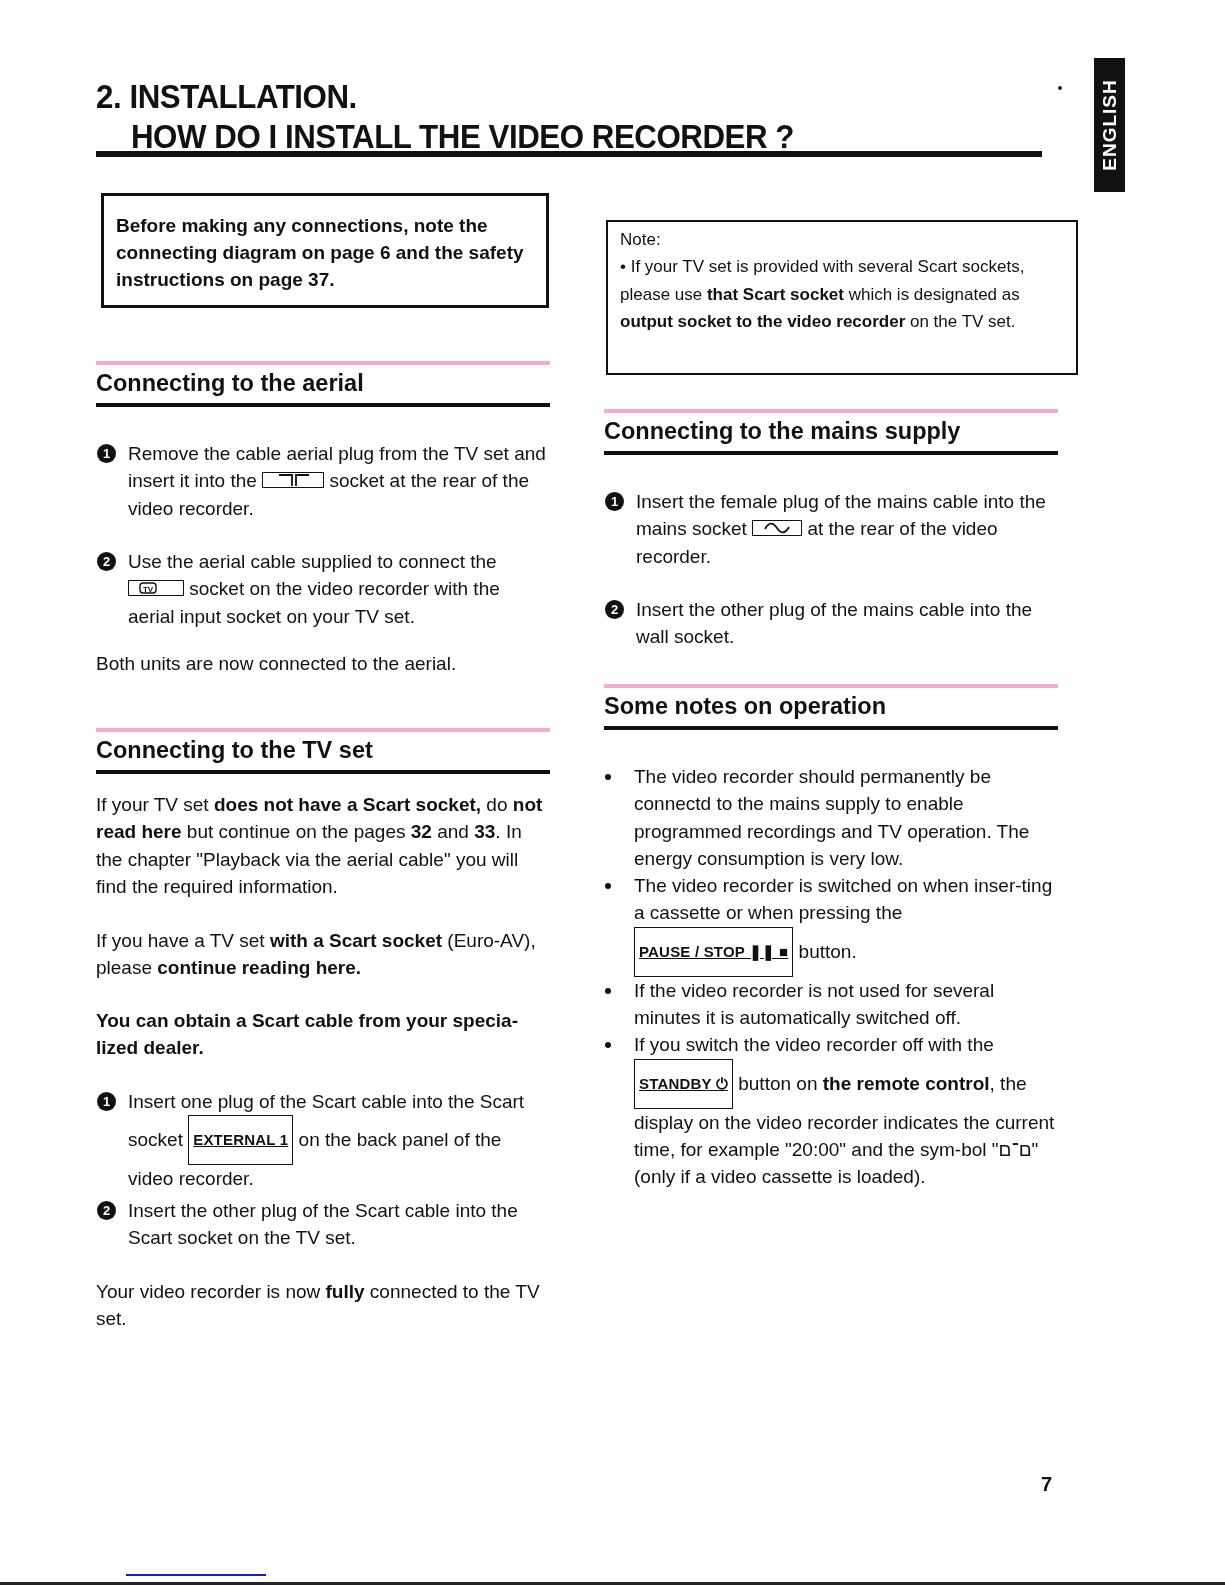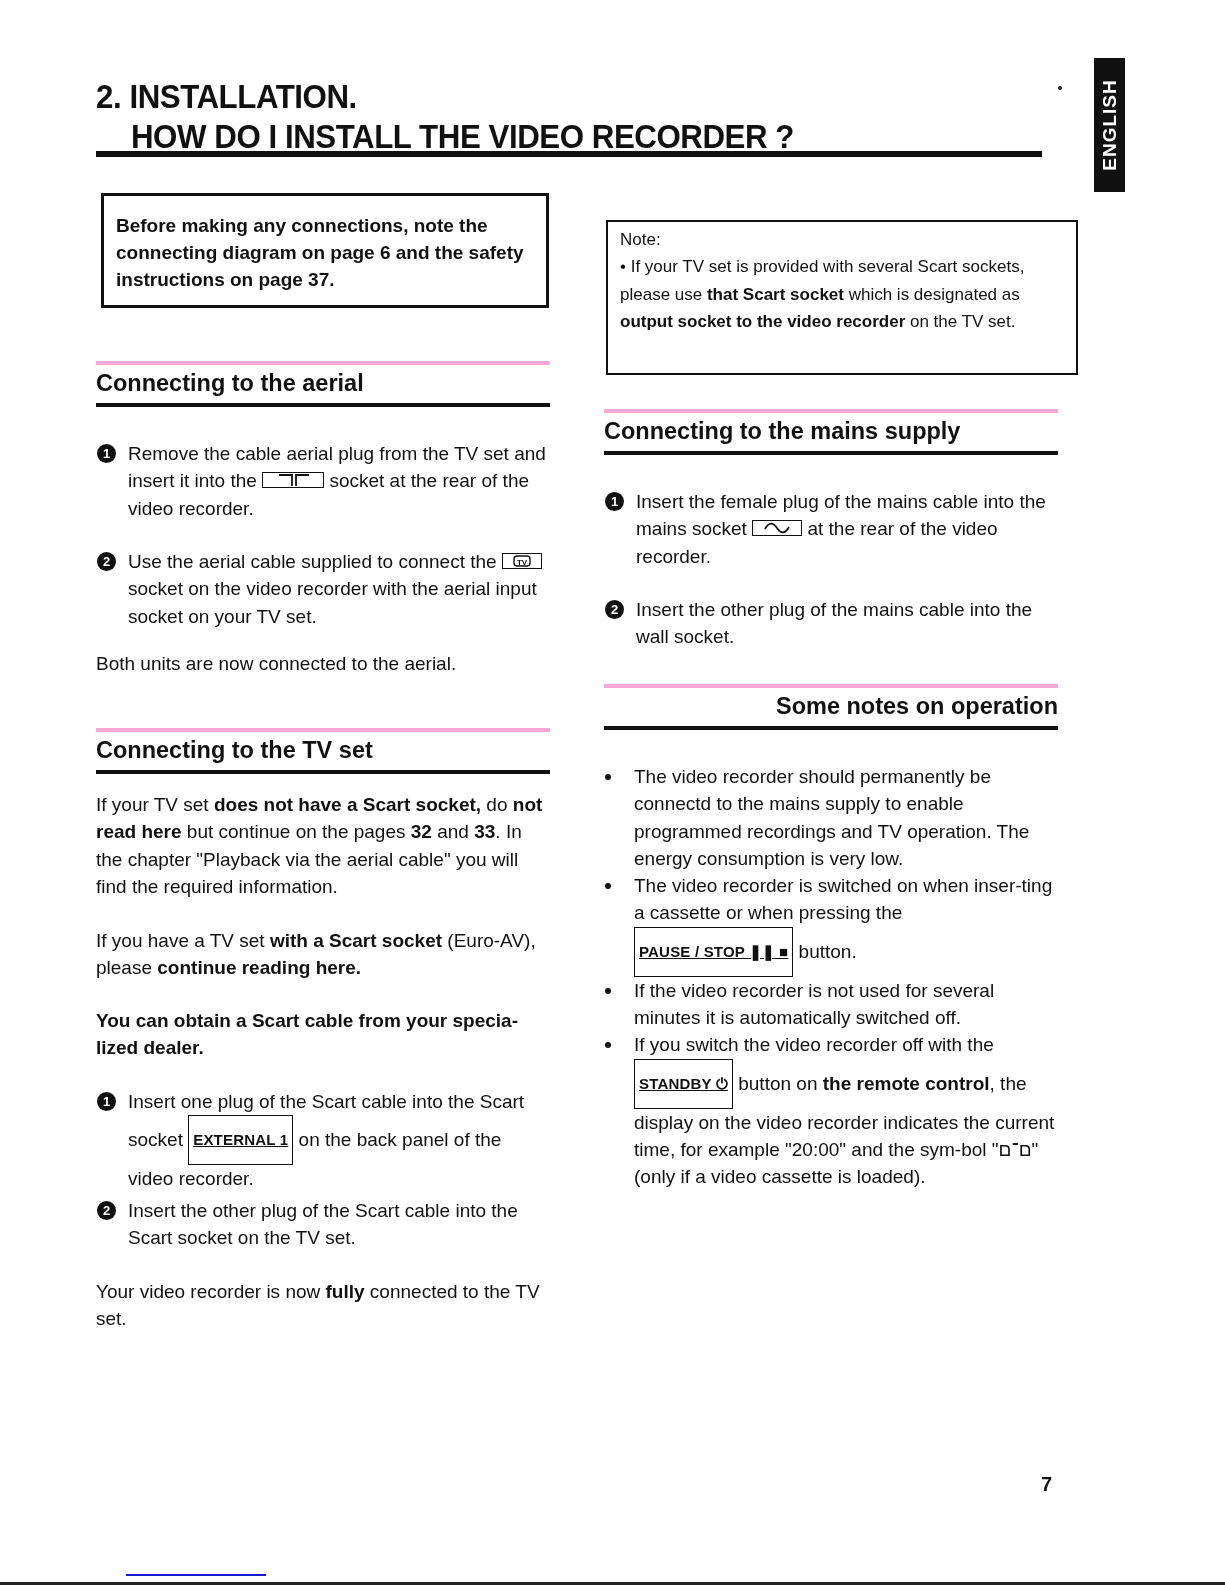--- a/index.html
+++ b/index.html
@@ -138,21 +138,21 @@
       <svg width="60" height="14" viewBox="0 0 60 14" style="position:absolute;left:0;top:0">
         <path d="M16 2 H29 V13 M33 13 V2 H46" stroke="#111" stroke-width="1.8" fill="none"></path>
       </svg>
     </span><span> socket at the rear of the video recorder.</span>
   </span>
 </div>
 
 <div class="step" style="left:97px; top:548px; width:450px;">
   <span class="num">2</span>
   <span class="txt">
-    <span>Use the aerial cable supplied to connect the </span><span class="iconbox" style="width:40px;">
+    <span>Use the aerial cable supplied to connect the </span><span class="iconbox" style="width:56px;">
       <svg width="38" height="14" viewBox="0 0 38 14" style="position:absolute;left:0;top:0">
         <rect x="11" y="2" width="16" height="10" rx="3" stroke="#111" stroke-width="1.4" fill="none"></rect>
         <text x="19" y="10.5" font-size="8" font-weight="bold" text-anchor="middle" font-family="Liberation Sans, sans-serif" fill="#111">TV</text>
       </svg>
     </span><span> socket on the video recorder with the aerial input socket on your TV set.</span>
   </span>
 </div>
 
 <div class="abs para" style="left:96px; top:650px; width:450px;">Both units are now connected to the aerial.</div>
 
@@ -199,21 +199,21 @@
       </svg>
     </span><span> at the rear of the video recorder.</span>
   </span>
 </div>
 
 <div class="step" style="left:605px; top:596px; width:455px;">
   <span class="num">2</span>
   <span class="txt">Insert the other plug of the mains cable into the wall socket.</span>
 </div>
 
-<div class="abs sec" style="left:604px; top:684px; width:454px;text-align:right;">
+<div class="abs sec" style="left:604px; top:684px; width:454px;">
   <span>Some notes on operation</span>
 </div>
 
 <div class="abs bullets" style="left:603px; top:763px; width:455px;">
   <div class="bi">
     <span class="dot"></span>
     <span>The video recorder should permanently be connectd to the mains supply to enable programmed recordings and TV operation. The energy consumption is very low.</span>
   </div>
   <div class="bi">
     <span class="dot"></span>

